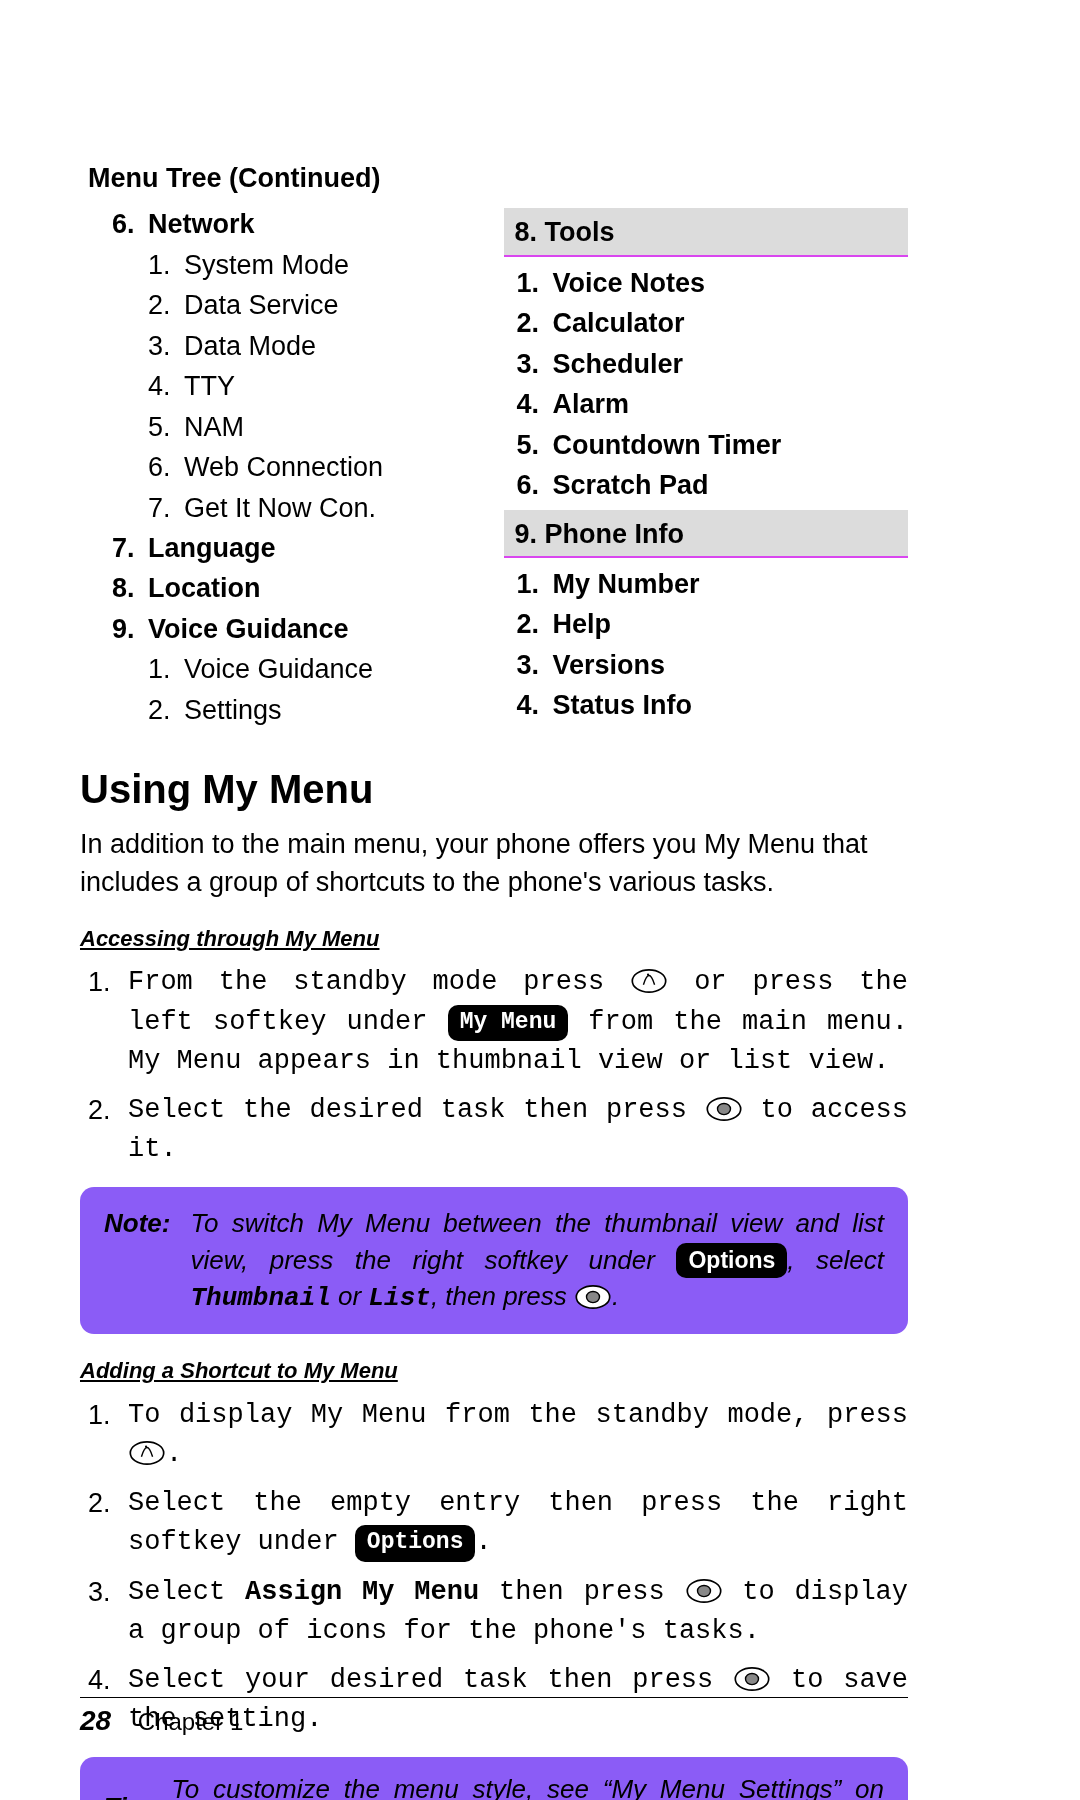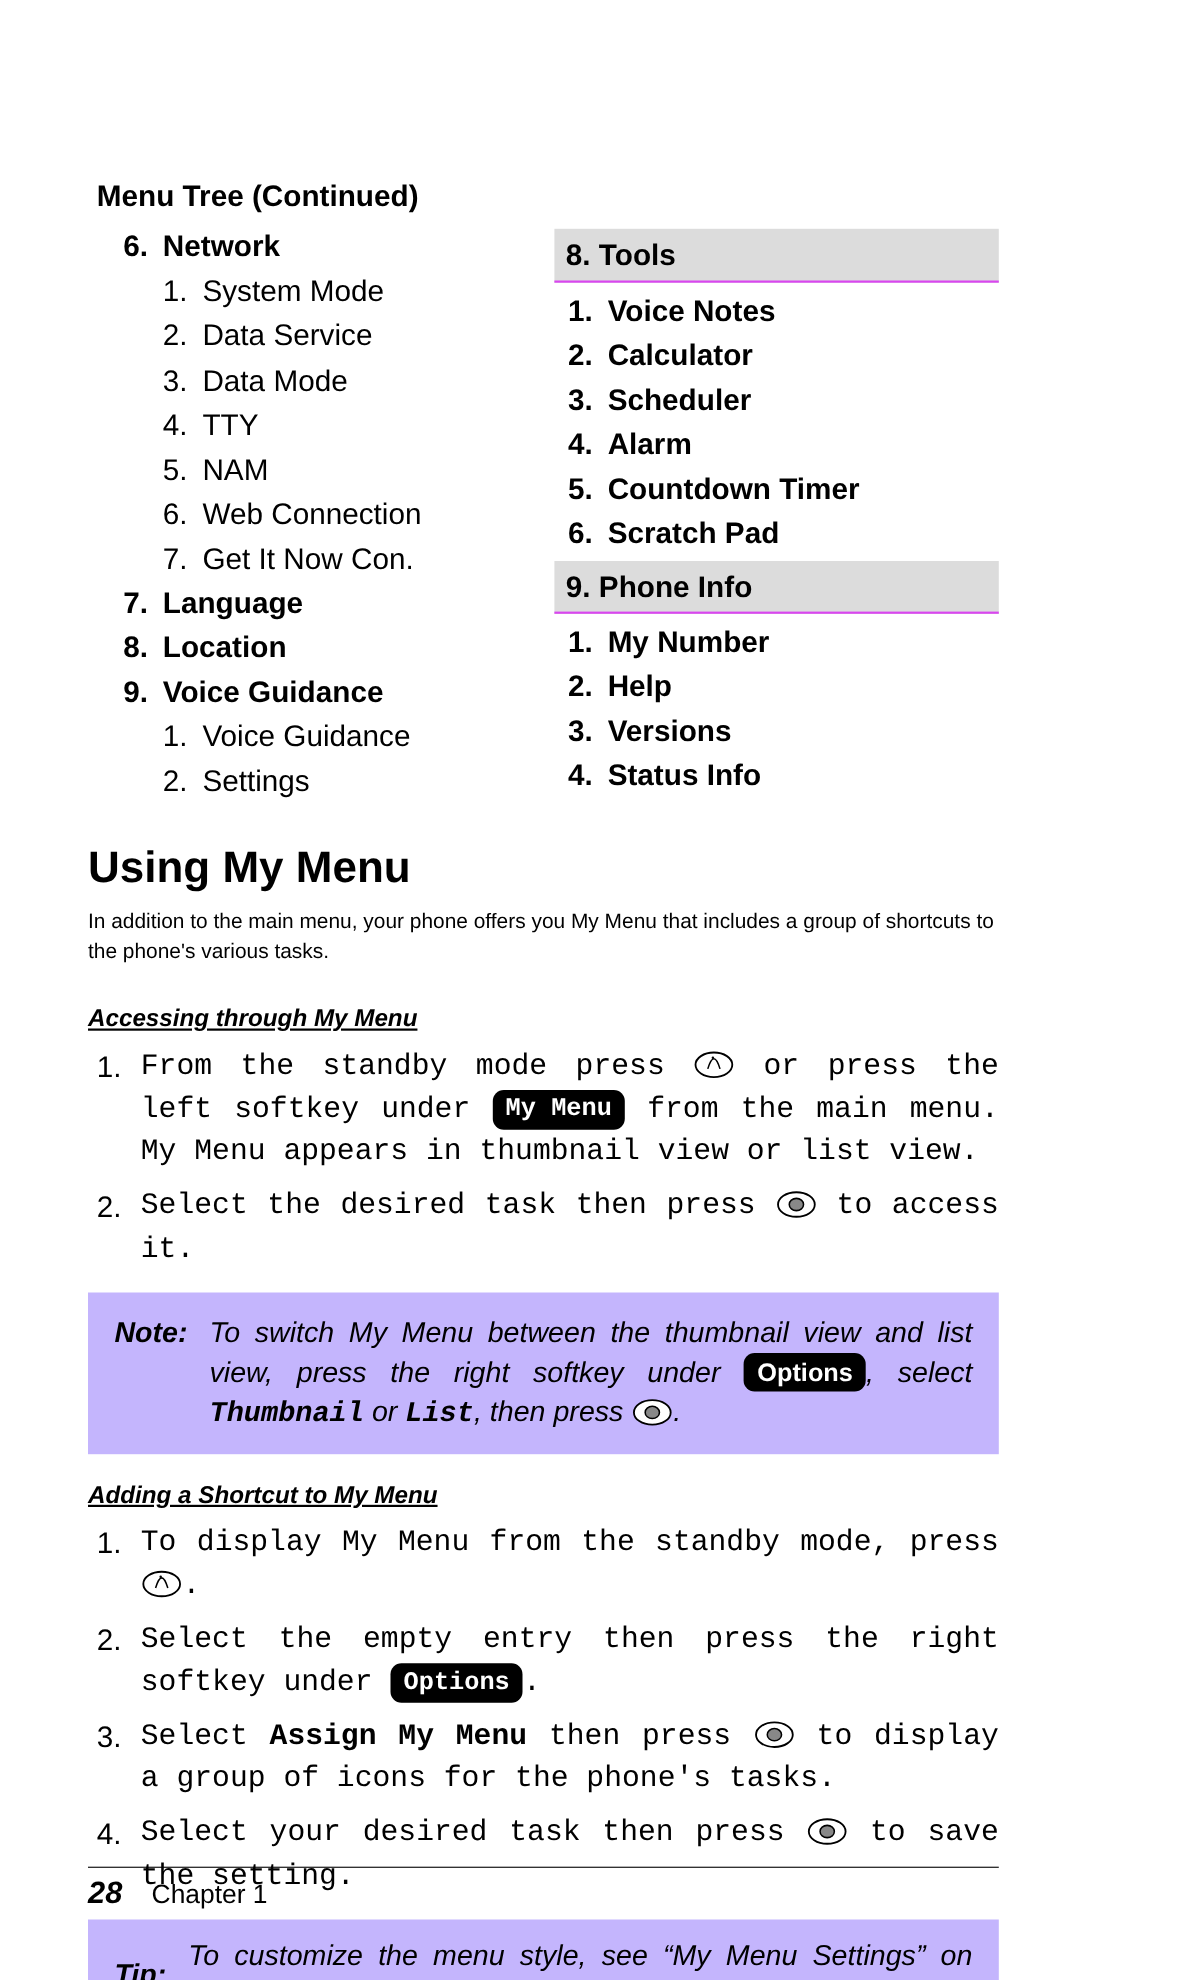--- a/index.html
+++ b/index.html
@@ -52,22 +52,22 @@
     padding: 6px 10px 4px 10px;
     margin-top: 6px;
     margin-bottom: 8px;
   }
   h1.section-title {
     font-size: 40px;
     font-weight: 700;
     margin: 30px 0 10px 0;
   }
   .body-para {
-    margin: 0 0 32px 0;
-    font-size: 19px;
+    margin: 0 0 22px 0;
+    font-size: 27px;
     line-height: 1.4;
   }
   h2.sub-title {
     font-style: italic;
     font-weight: 700;
     font-size: 22px;
     margin: 22px 0 8px 0;
     text-decoration: underline;
   }
   ol.steps {
@@ -100,22 +100,22 @@
     vertical-align: 1px;
   }
   .circle-btn {
     display: inline-block;
     width: 38px;
     height: 26px;
     vertical-align: -5px;
   }
   .circle-btn svg { width: 100%; height: 100%; }
   .note-box, .tip-box {
-    background: #c4b5fd;
-    border-radius: 0;
+    background: #8b5cf6;
+    border-radius: 14px;
     padding: 18px 24px;
     margin: 18px 0;
     font-style: italic;
     display: flex;
     gap: 20px;
     line-height: 1.4;
     font-size: 26px;
     text-align: justify;
   }
   .note-box .label, .tip-box .label {

